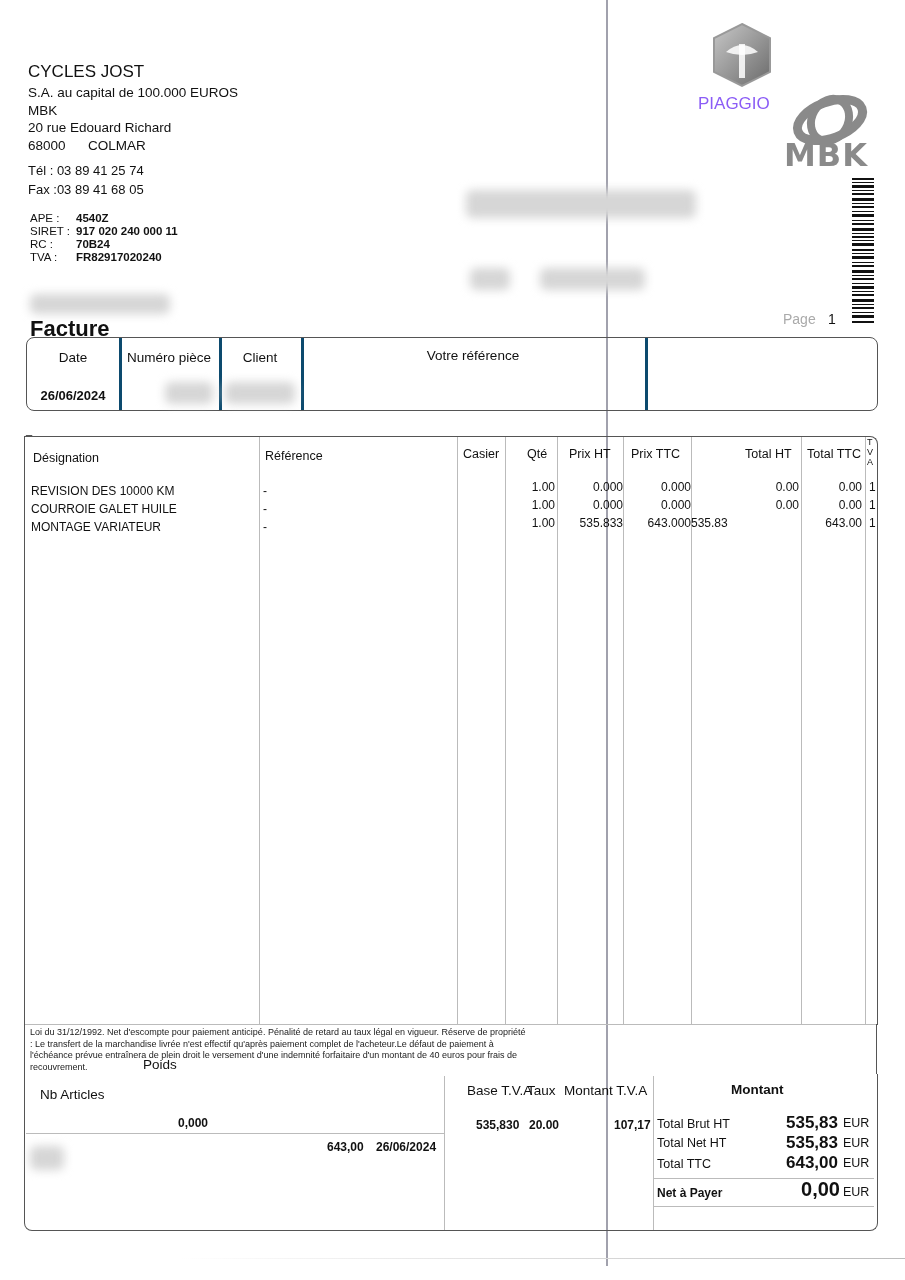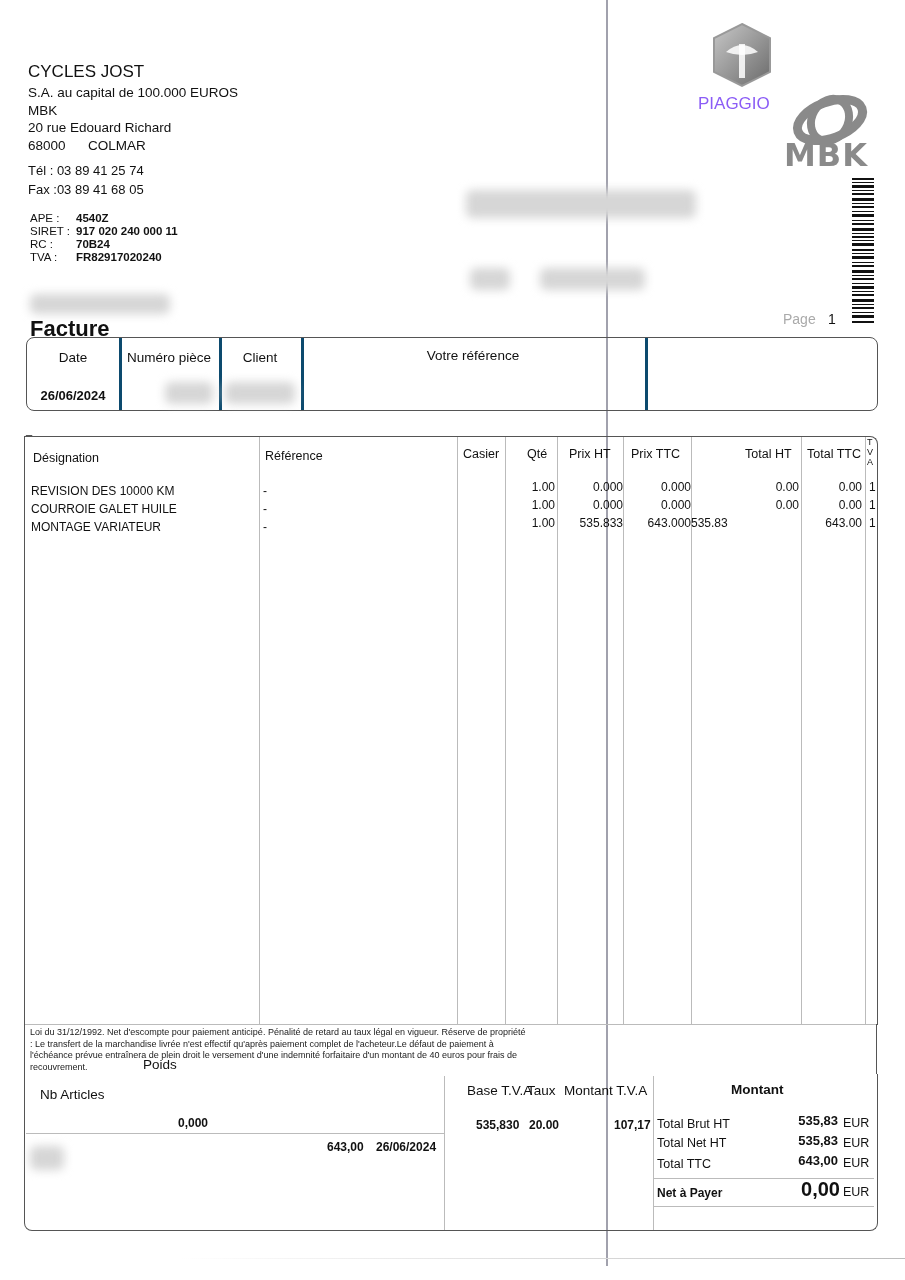--- a/index.html
+++ b/index.html
@@ -40,21 +40,21 @@
     .legal-top { left: 24px; top: 1024px; width: 852px; border-top: 1px solid #bbb; }
     
     .bottom { left: 24px; top: 1074px; width: 852px; height: 156px; border: 1.5px solid #555; border-top: none; border-radius: 0 0 8px 8px; border-left: 1.5px solid #555; }
     .leftcol-top { left: 24px; top: 1024px; height: 50px; border-left: 1.5px solid #555; }
     .rightcol-top { left: 876px; top: 1024px; height: 50px; border-left: 1.5px solid #555; }
     .b-lbl { font-size: 13.5px; }
     .b-bold { font-size: 12px; font-weight: bold; }
     .vline { width: 1px; background: #bbb; }
     .hline { height: 1px; background: #bbb; }
     .tot-lbl { font-size: 12.5px; }
-    .tot-val { font-size: 13px; font-weight: bold; text-align: right; width: 110px; }
+    .tot-val { font-size: 17px; font-weight: bold; text-align: right; width: 110px; }
     .eur { font-size: 12.5px; }
   </style>
 </head>
 <body>
 
 <div class="abs scanline"></div>
 
 <div class="abs company">
   <div class="name">CYCLES JOST</div>
   <div class="line">S.A. au capital de 100.000 EUROS</div>

